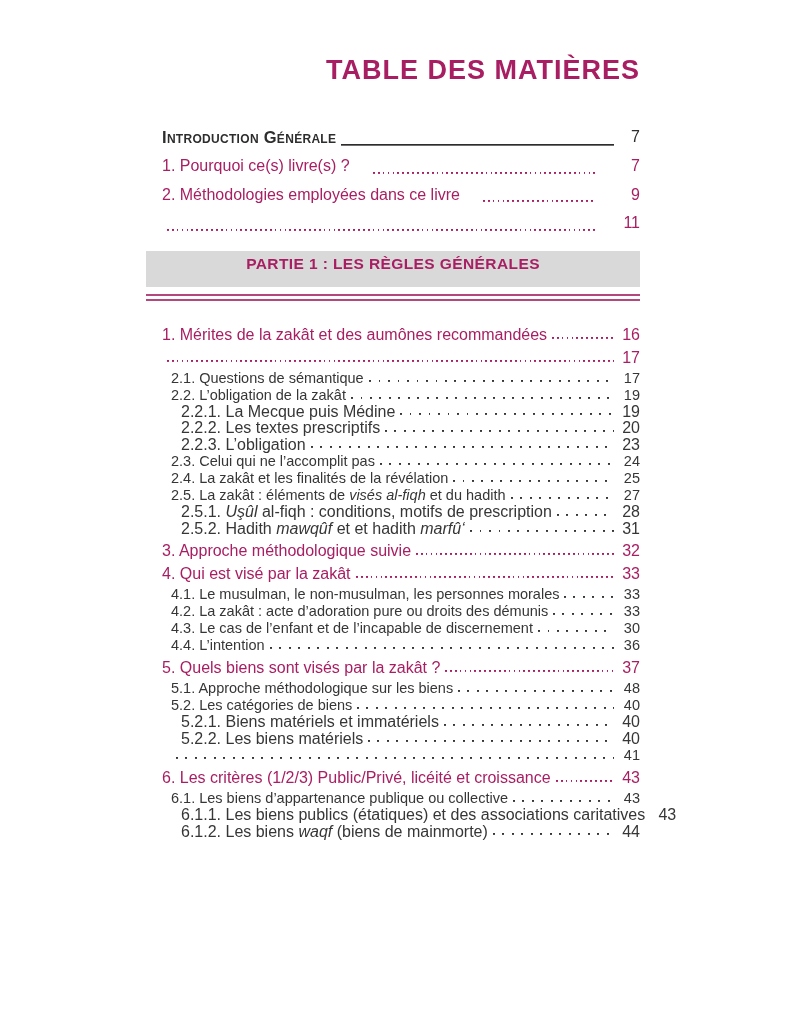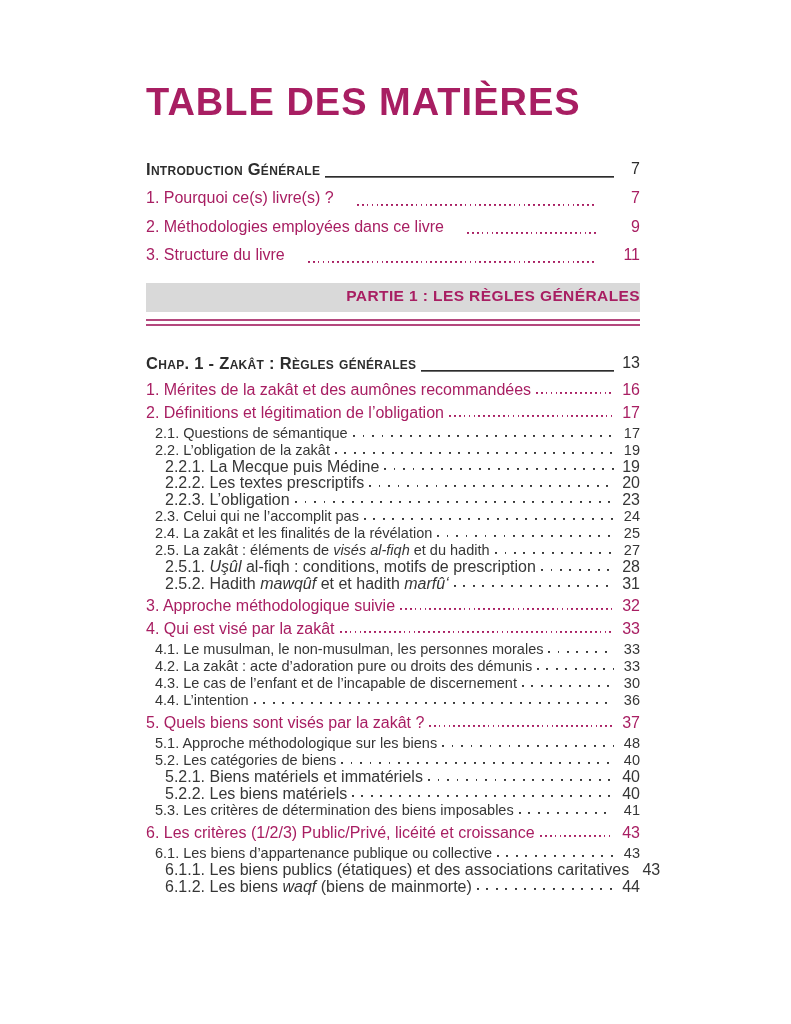--- a/index.html
+++ b/index.html
@@ -14,33 +14,33 @@
   body{
     width:791px;height:1024px;background:var(--paper);
     font-family:"Liberation Sans","DejaVu Sans",sans-serif;
     color:var(--text);
     overflow:hidden;
   }
   .page{position:relative;width:791px;height:1024px;background:var(--paper);}
   .content{position:absolute;left:146px;top:0;width:494px;}
 
   .doc-title{
-    margin:84px 0 0 0;
-    text-align:left;
-    font-size:38px;
+    margin:52px 0 0 0;
+    text-align:right;
+    font-size:27px;
     font-weight:bold;
     letter-spacing:1px;
     color:var(--accent);
     line-height:36px;
   }
 
   .toc-list{margin-top:36px;}
   .toc-list.chapter{margin-top:24px;}
 
-  .row{display:flex;align-items:flex-end;white-space:nowrap;}
+  .row{display:flex;align-items:flex-end;white-space:nowrap;margin-left:16px;}
   .row .label{white-space:nowrap;}
   .row .pagenum{min-width:24px;text-align:right;flex:0 0 auto;}
 
   
   .leader{
     flex:1 1 auto;
     margin:0 2px 0 5px;
     align-self:stretch;
     background-repeat:no-repeat;
   }
@@ -90,22 +90,22 @@
   .it{font-style:italic;}
 
   
   .part-banner{
     margin-top:15px;
     background:var(--banner-bg);
     color:var(--accent);
     font-weight:bold;
     font-size:15.5px;
     letter-spacing:.4px;
-    text-align:right;
-    padding:4px 0 7px 0;
+    text-align:center;
+    padding:4px 0 14px 0;
   }
   .double-rule{
     margin-top:7px;
     height:3px;
     border-top:2px solid var(--rule);
     border-bottom:2px solid var(--rule);
   }
 </style>
 </head>
 <body>
@@ -125,42 +125,35 @@
           <span class="label"><span>1. Pourquoi ce(s) livre(s) ?</span></span>
           <span class="leader fine"></span>
           <span class="pagenum">7</span>
         </div>
         <div class="row l1">
           <span class="label"><span>2. Méthodologies employées dans ce livre</span></span>
           <span class="leader fine"></span>
           <span class="pagenum">9</span>
         </div>
         <div class="row l1">
-          <span class="label"><span>3. Structure du livre</span></span>
           <span class="leader fine"></span>
           <span class="pagenum">11</span>
         </div>
       </div>
 
     <div class="part-banner">PARTIE 1 : LES RÈGLES GÉNÉRALES</div>
     <div class="double-rule"></div>
 
     <div class="toc-list chapter">
-        <div class="row heading">
-          <span class="label"><span>Chap. 1 - Zakât : Règles générales</span></span>
-          <span class="leader line"></span>
-          <span class="pagenum">13</span>
-        </div>
         <div class="row l1">
           <span class="label"><span>1. Mérites de la zakât et des aumônes recommandées</span></span>
           <span class="leader fine"></span>
           <span class="pagenum">16</span>
         </div>
         <div class="row l1">
-          <span class="label"><span>2. Définitions et légitimation de l’obligation</span></span>
           <span class="leader fine"></span>
           <span class="pagenum">17</span>
         </div>
         <div class="row l2">
           <span class="label"><span>2.1. Questions de sémantique</span></span>
           <span class="leader dots"></span>
           <span class="pagenum">17</span>
         </div>
         <div class="row l2">
           <span class="label"><span>2.2. L’obligation de la zakât </span></span>
@@ -256,21 +249,20 @@
           <span class="label"><span>5.2.1. Biens matériels et immatériels</span></span>
           <span class="leader dots"></span>
           <span class="pagenum">40</span>
         </div>
         <div class="row l3">
           <span class="label"><span>5.2.2. Les biens matériels </span></span>
           <span class="leader dots"></span>
           <span class="pagenum">40</span>
         </div>
         <div class="row l2">
-          <span class="label"><span>5.3. Les critères de détermination des biens imposables </span></span>
           <span class="leader dots"></span>
           <span class="pagenum">41</span>
         </div>
         <div class="row l1">
           <span class="label"><span>6. Les critères (1/2/3) Public/Privé, licéité et croissance </span></span>
           <span class="leader fine"></span>
           <span class="pagenum">43</span>
         </div>
         <div class="row l2">
           <span class="label"><span>6.1. Les biens d’appartenance publique ou collective </span></span>

